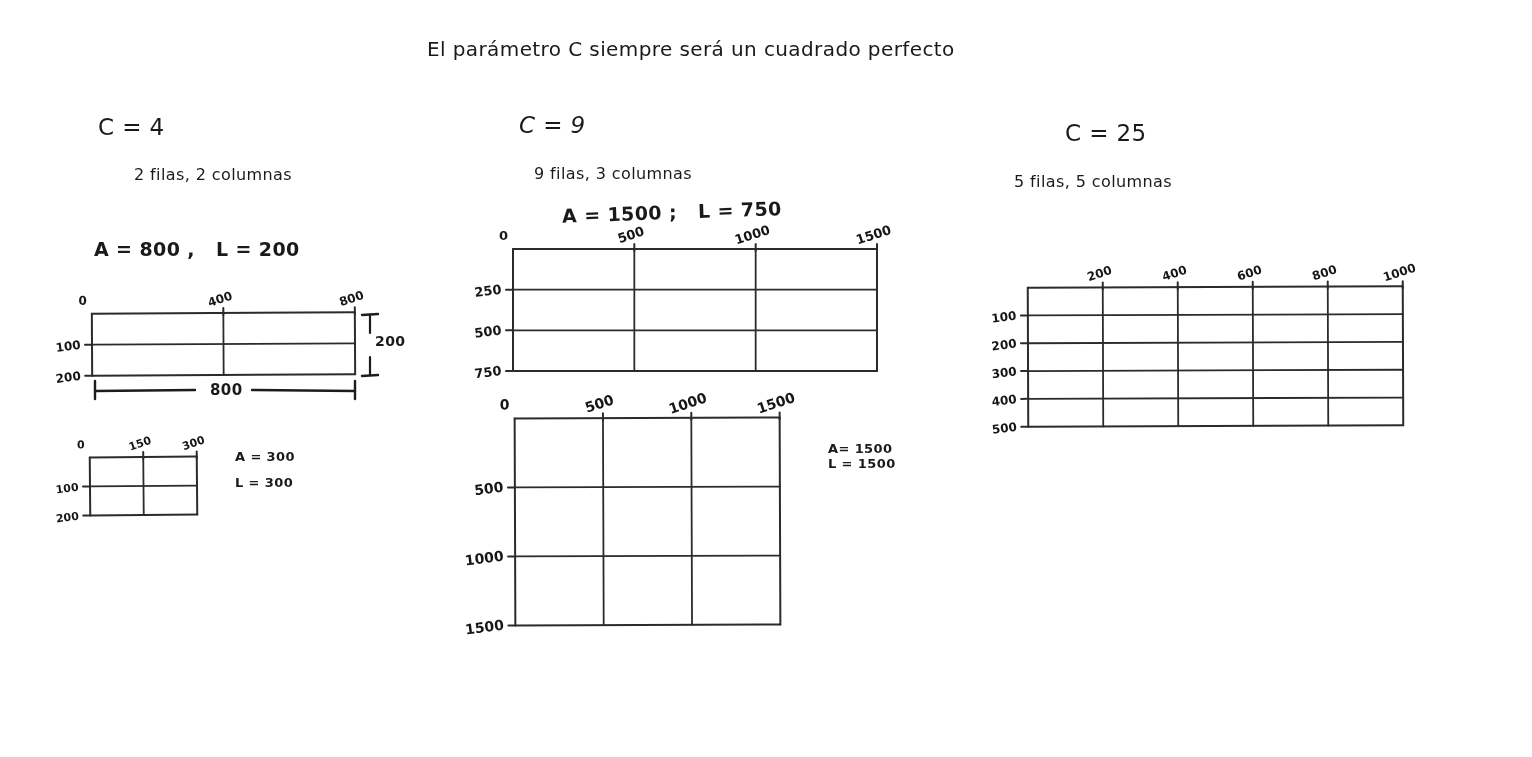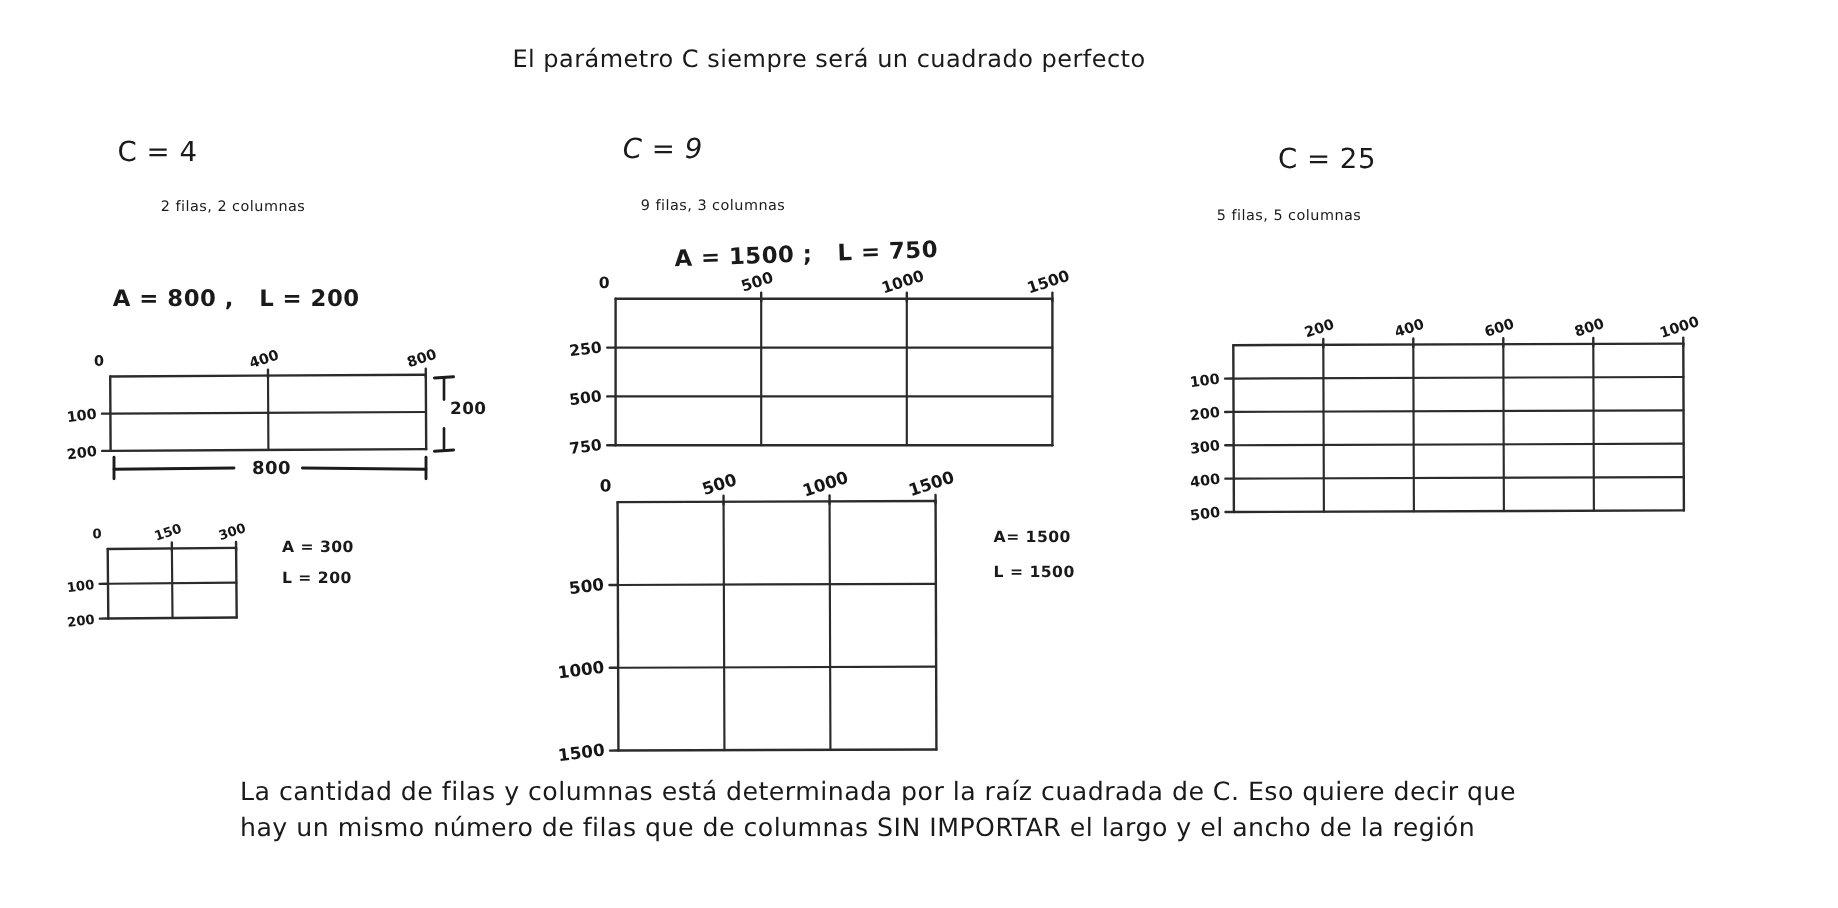--- a/index.html
+++ b/index.html
@@ -8,21 +8,21 @@
     width:1532px;height:757px;
     background:#ffffff;
     font-family:"DejaVu Sans", sans-serif;
     color:#1a1a1a;
     overflow:hidden;
   }
   .abs{position:absolute;}
   .hw{font-family:"DejaVu Sans", sans-serif;color:#1a1a1a;letter-spacing:0.4px;}
   .title{font-size:20px;font-weight:500;}
   .heading{font-size:23px;}
-  .subheading{font-size:12px;}
+  .subheading{font-size:16px;}
   .params{font-size:19px;font-weight:bold;white-space:pre;}
   .aside-line{font-size:13px;font-weight:bold;white-space:pre;display:block;}
   .footer-line{font-size:21px;line-height:30px;display:block;white-space:pre;}
   .dim-label{font-size:14px;font-weight:bold;}
   .grid-fig{position:absolute;}
   .grid-fig svg{position:absolute;left:0;top:0;overflow:visible;}
   .tick{font-family:"DejaVu Sans", sans-serif;font-weight:bold;fill:#161616;}
   .dim-svg{overflow:visible;position:absolute;left:0;top:0;}
 </style>
 </head>
@@ -91,21 +91,21 @@
         <text x="105" y="-10" text-anchor="middle" class="tick" font-size="11" transform="rotate(-18 105 -10)">300</text>
         <line x1="-7" y1="29" x2="-1" y2="29" stroke="#2b2b2b" stroke-width="2" stroke-linecap="round"></line>
         <text x="-11" y="33" text-anchor="end" class="tick" font-size="11" transform="rotate(-7 -11 33)">100</text>
         <line x1="-7" y1="58" x2="-1" y2="58" stroke="#2b2b2b" stroke-width="2" stroke-linecap="round"></line>
         <text x="-11" y="62" text-anchor="end" class="tick" font-size="11" transform="rotate(-7 -11 62)">200</text>
       </svg>
     </div>
 
   <div class="abs" style="left:235px;top:449px;">
     <span class="hw aside-line" style="margin-bottom:11px;">A = 300</span>
-    <span class="hw aside-line">L = 200</span>
+    <span class="hw aside-line">L = 300</span>
   </div>
 
   <div class="abs hw heading" style="left:519px;top:112px;font-style:italic;">C = 9</div>
   <div class="abs hw subheading" style="left:534px;top:164px;">9 filas, 3 columnas</div>
   <div class="abs hw params" style="left:562px;top:201px;transform:rotate(-2deg);">A = 1500 ;   L = 750</div>
 
   <div class="grid-fig" style="left:513px;top:249px;width:364px;height:122px;">
       <svg width="364" height="122" style="overflow: visible;">
         <line x1="0" y1="0" x2="364" y2="0" stroke="#2b2b2b" stroke-width="2" stroke-linecap="round"></line>
         <line x1="0" y1="122" x2="364" y2="122" stroke="#2b2b2b" stroke-width="2" stroke-linecap="round"></line>
@@ -151,21 +151,21 @@
         <line x1="-7" y1="68.9931" x2="-1" y2="68.9931" stroke="#2b2b2b" stroke-width="2" stroke-linecap="round"></line>
         <text x="-11" y="72.9931" text-anchor="end" class="tick" font-size="14" transform="rotate(-7 -11 72.9931)">500</text>
         <line x1="-7" y1="138.0069" x2="-1" y2="138.0069" stroke="#2b2b2b" stroke-width="2" stroke-linecap="round"></line>
         <text x="-11" y="142.0069" text-anchor="end" class="tick" font-size="14" transform="rotate(-7 -11 142.0069)">1000</text>
         <line x1="-7" y1="207" x2="-1" y2="207" stroke="#2b2b2b" stroke-width="2" stroke-linecap="round"></line>
         <text x="-11" y="211" text-anchor="end" class="tick" font-size="14" transform="rotate(-7 -11 211)">1500</text>
       </svg>
     </div>
 
   <div class="abs" style="left:828px;top:441px;">
-    <span class="hw aside-line" style="margin-bottom:14px;">A= 1500</span>
+    <span class="hw aside-line" style="margin-bottom:0;">A= 1500</span>
     <span class="hw aside-line">L = 1500</span>
   </div>
 
   <div class="abs hw heading" style="left:1065px;top:120px;">C = 25</div>
   <div class="abs hw subheading" style="left:1014px;top:172px;">5 filas, 5 columnas</div>
 
   <div class="grid-fig" style="left:1028px;top:287px;width:375px;height:139px;transform:rotate(-0.2deg);">
       <svg width="375" height="139" style="overflow: visible;">
         <line x1="0" y1="0" x2="375" y2="0" stroke="#2b2b2b" stroke-width="2" stroke-linecap="round"></line>
         <line x1="0" y1="139" x2="375" y2="139" stroke="#2b2b2b" stroke-width="2" stroke-linecap="round"></line>
@@ -195,18 +195,14 @@
         <text x="-11" y="59.6" text-anchor="end" class="tick" font-size="12" transform="rotate(-7 -11 59.6)">200</text>
         <line x1="-7" y1="83.39999999999999" x2="-1" y2="83.39999999999999" stroke="#2b2b2b" stroke-width="2" stroke-linecap="round"></line>
         <text x="-11" y="87.39999999999999" text-anchor="end" class="tick" font-size="12" transform="rotate(-7 -11 87.39999999999999)">300</text>
         <line x1="-7" y1="111.2" x2="-1" y2="111.2" stroke="#2b2b2b" stroke-width="2" stroke-linecap="round"></line>
         <text x="-11" y="115.2" text-anchor="end" class="tick" font-size="12" transform="rotate(-7 -11 115.2)">400</text>
         <line x1="-7" y1="139" x2="-1" y2="139" stroke="#2b2b2b" stroke-width="2" stroke-linecap="round"></line>
         <text x="-11" y="143" text-anchor="end" class="tick" font-size="12" transform="rotate(-7 -11 143)">500</text>
       </svg>
     </div>
 
-  <div class="abs" style="left:200px;top:645px;">
-    <span class="hw footer-line">La cantidad de filas y columnas está determinada por la raíz cuadrada de C. Eso quiere decir que</span>
-    <span class="hw footer-line">hay un mismo número de filas que de columnas SIN IMPORTAR el largo y el ancho de la región</span>
-  </div>
 
 </div>
 
 </body></html>

